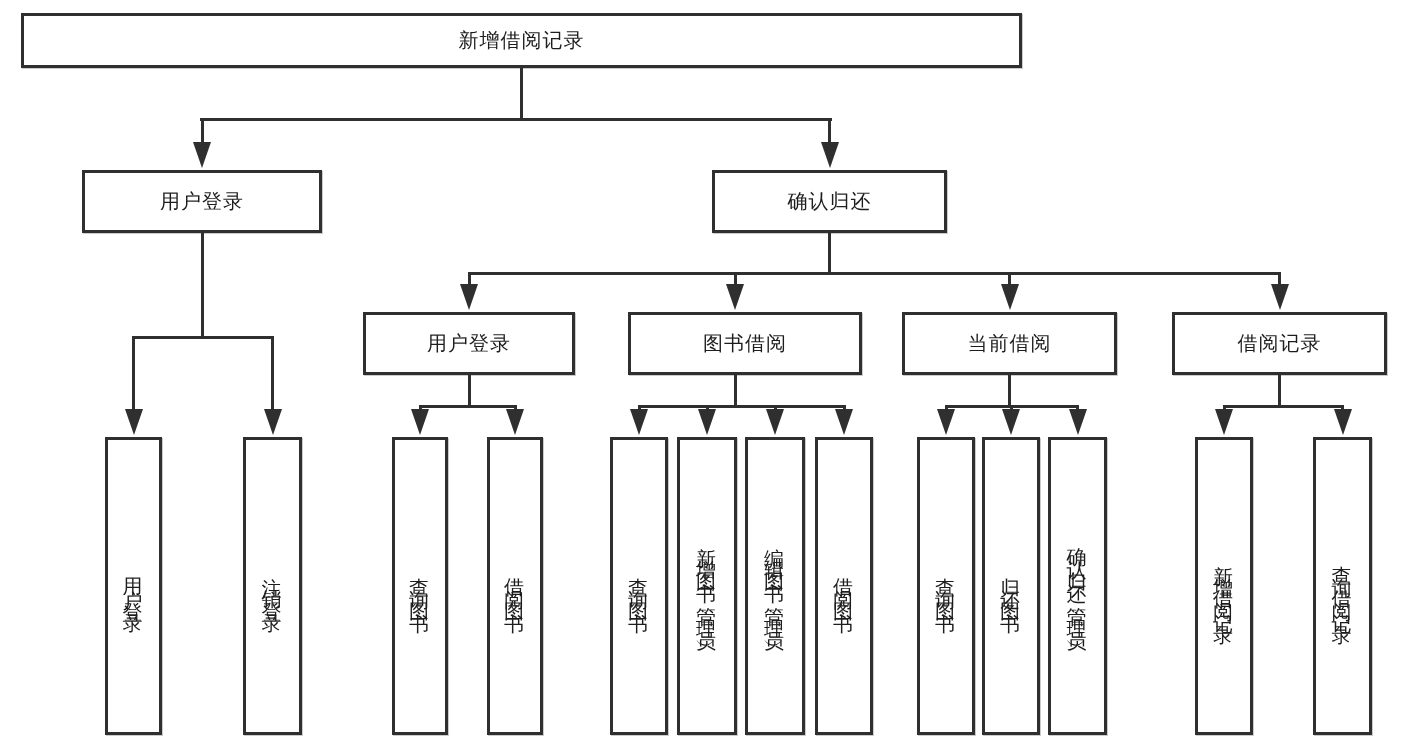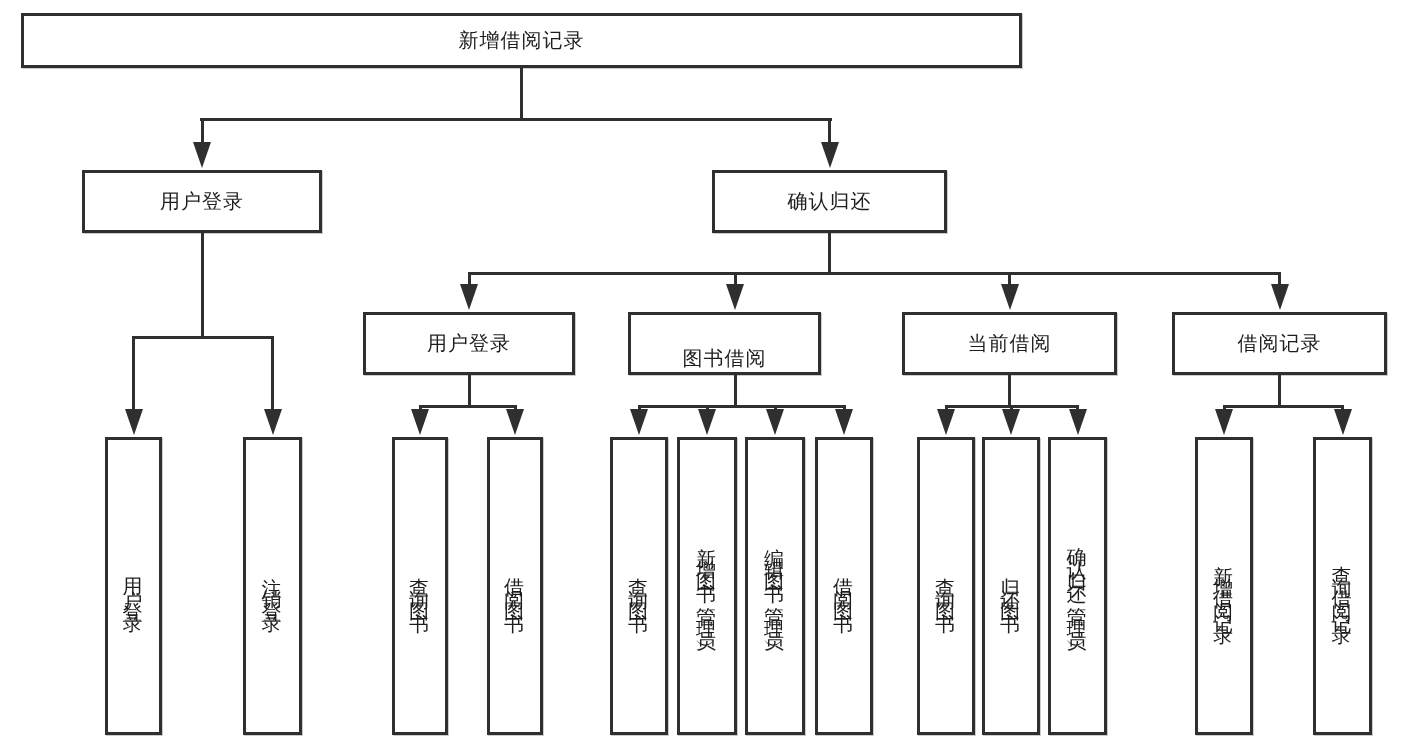--- a/index.html
+++ b/index.html
@@ -92,21 +92,21 @@
   <i class="stem" style="left:733.5px;top:272px;height:12px;"></i>
   <i class="tri" style="left:726px;top:284px;"></i>
   <i class="stem" style="left:1008px;top:272px;height:12px;"></i>
   <i class="tri" style="left:1000.5px;top:284px;"></i>
   <i class="stem" style="left:1278px;top:272px;height:12px;"></i>
   <i class="tri" style="left:1270.5px;top:284px;"></i>
 
   <div class="hbox" style="left:363px;top:312px;width:212px;height:63px;">
     <span>用户登录</span>
   </div>
-  <div class="hbox" style="left:628px;top:312px;width:193px;height:63px;align-items:flex-end;">
+  <div class="hbox" style="left:628px;top:312px;width:234px;height:63px;">
     <span>图书借阅</span>
   </div>
   <div class="hbox" style="left:902px;top:312px;width:215px;height:63px;">
     <span>当前借阅</span>
   </div>
   <div class="hbox" style="left:1172px;top:312px;width:215px;height:63px;">
     <span>借阅记录</span>
   </div>
 
   <i class="lv" style="left:467.5px;top:375px;height:33px;"></i>

